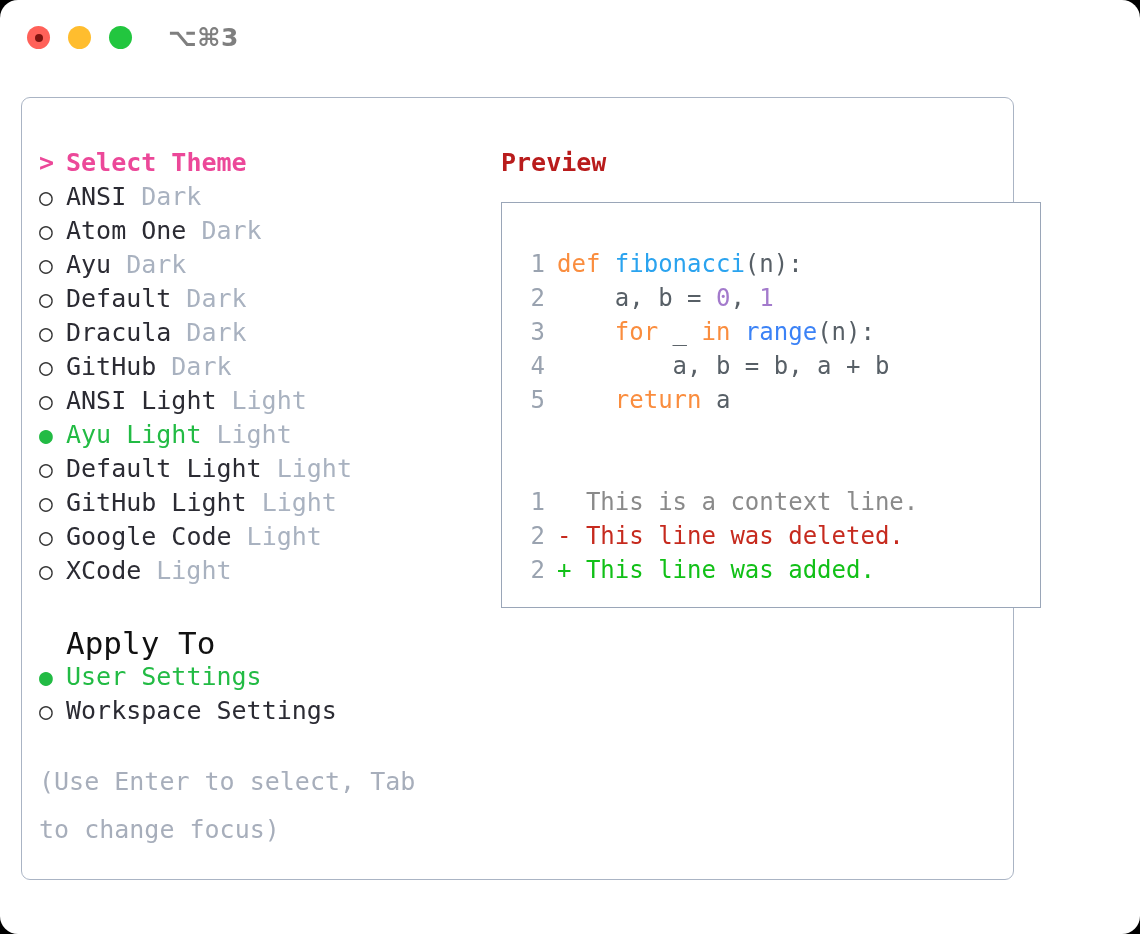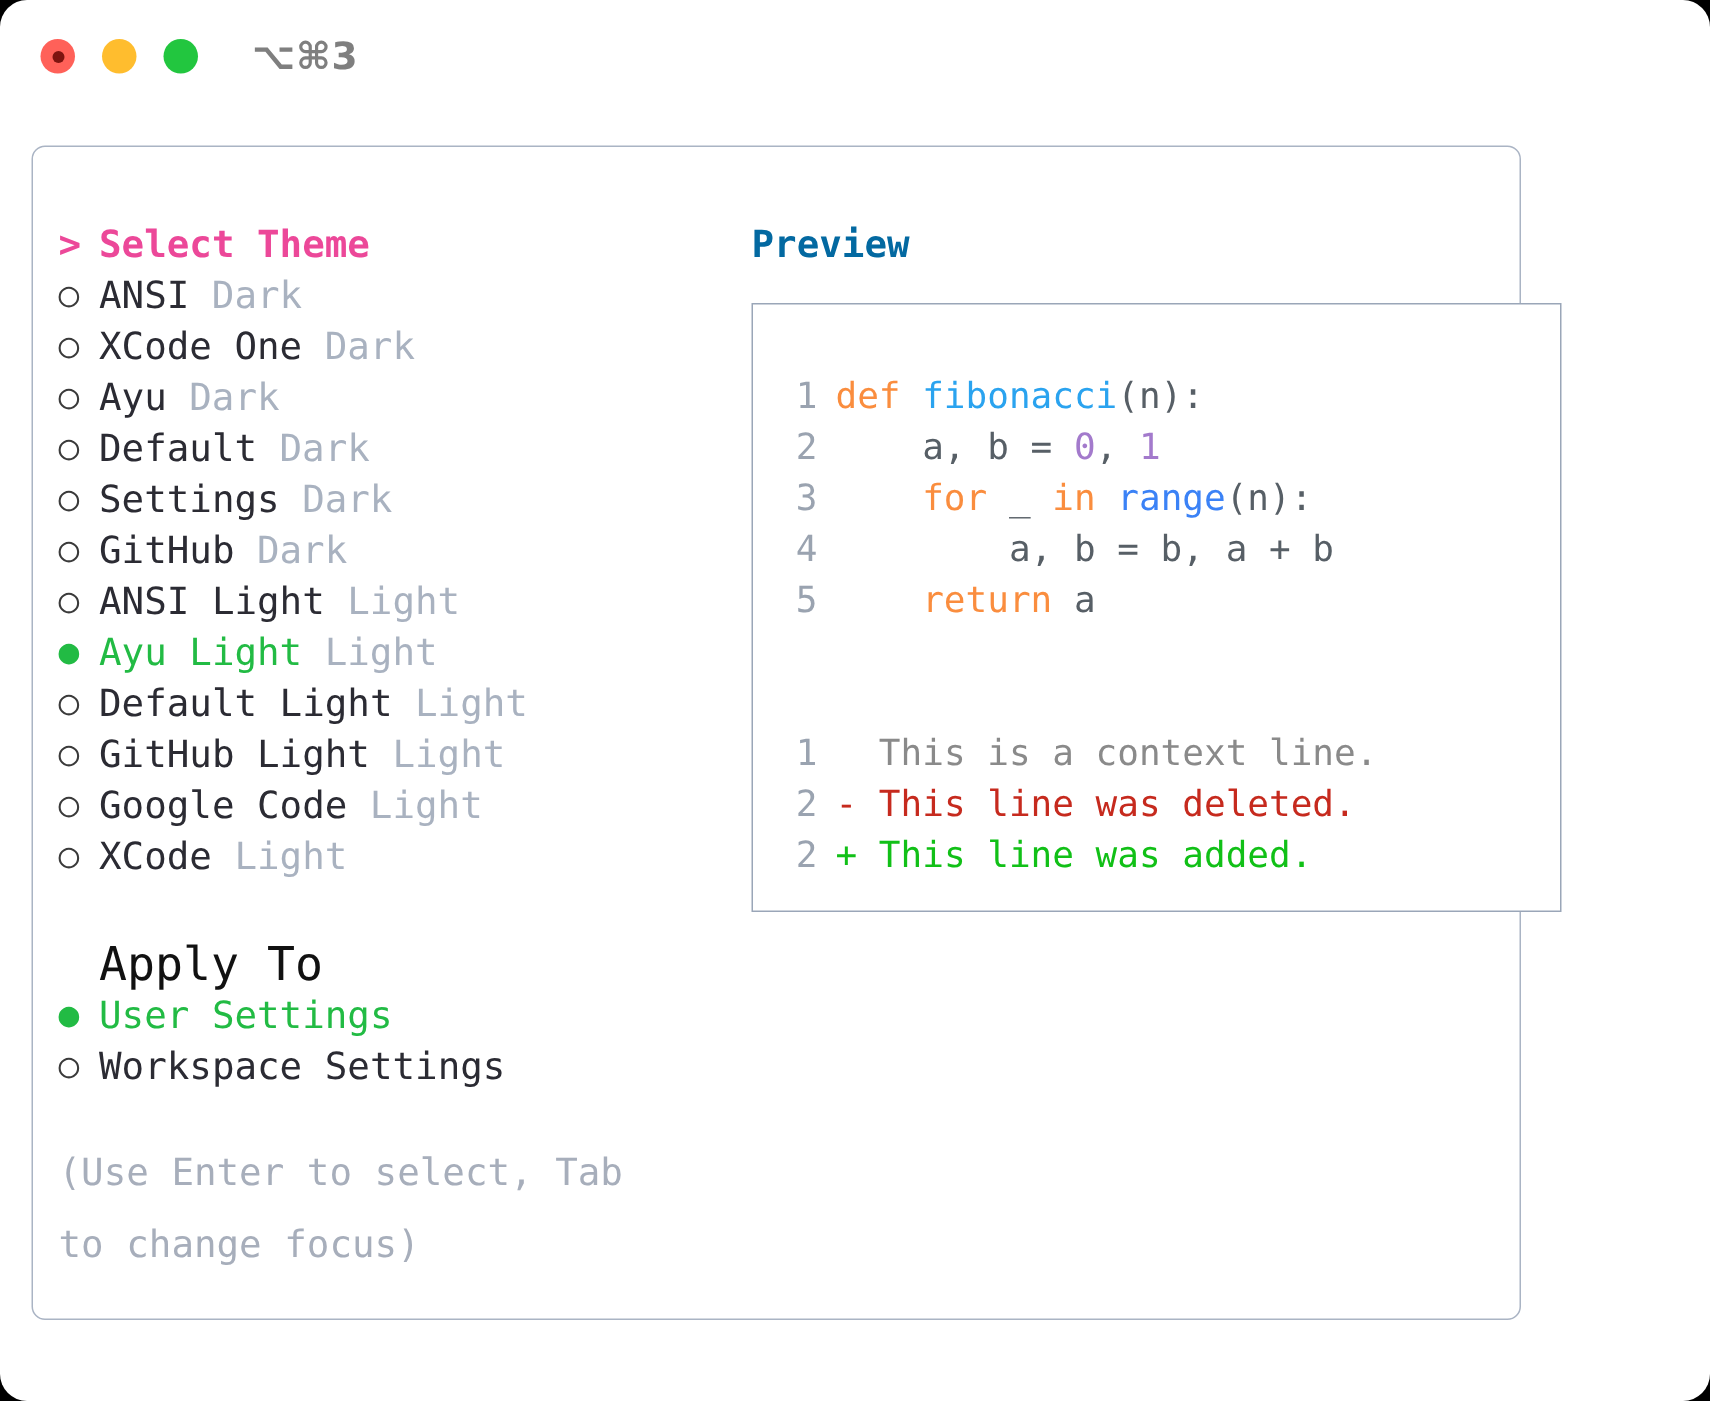--- a/index.html
+++ b/index.html
@@ -152,21 +152,21 @@
     font-size: 25px;
     line-height: 48px;
     color: #a7aebb;
     width: 410px;
   }
 
   
   .preview-title {
     font-size: 25px;
     font-weight: bold;
-    color: #0369a1;
+    color: #b91c1c;
     line-height: 34px;
     height: 34px;
     margin-bottom: 22px;
   }
   .preview-box {
     width: 540px;
     height: 406px;
     border: 1.5px solid #9aa6b8;
     box-sizing: border-box;
     background: #ffffff;
@@ -223,36 +223,36 @@
       </div>
 
       <div class="opt-list" id="theme-list">
           <div class="opt">
             <span class="bullet">○</span>
             <span class="opt-label">ANSI</span>
             <span class="opt-badge">Dark</span>
           </div>
           <div class="opt">
             <span class="bullet">○</span>
-            <span class="opt-label">XCode One</span>
+            <span class="opt-label">Atom One</span>
             <span class="opt-badge">Dark</span>
           </div>
           <div class="opt">
             <span class="bullet">○</span>
             <span class="opt-label">Ayu</span>
             <span class="opt-badge">Dark</span>
           </div>
           <div class="opt">
             <span class="bullet">○</span>
             <span class="opt-label">Default</span>
             <span class="opt-badge">Dark</span>
           </div>
           <div class="opt">
             <span class="bullet">○</span>
-            <span class="opt-label">Settings</span>
+            <span class="opt-label">Dracula</span>
             <span class="opt-badge">Dark</span>
           </div>
           <div class="opt">
             <span class="bullet">○</span>
             <span class="opt-label">GitHub</span>
             <span class="opt-badge">Dark</span>
           </div>
           <div class="opt">
             <span class="bullet">○</span>
             <span class="opt-label">ANSI Light</span>

